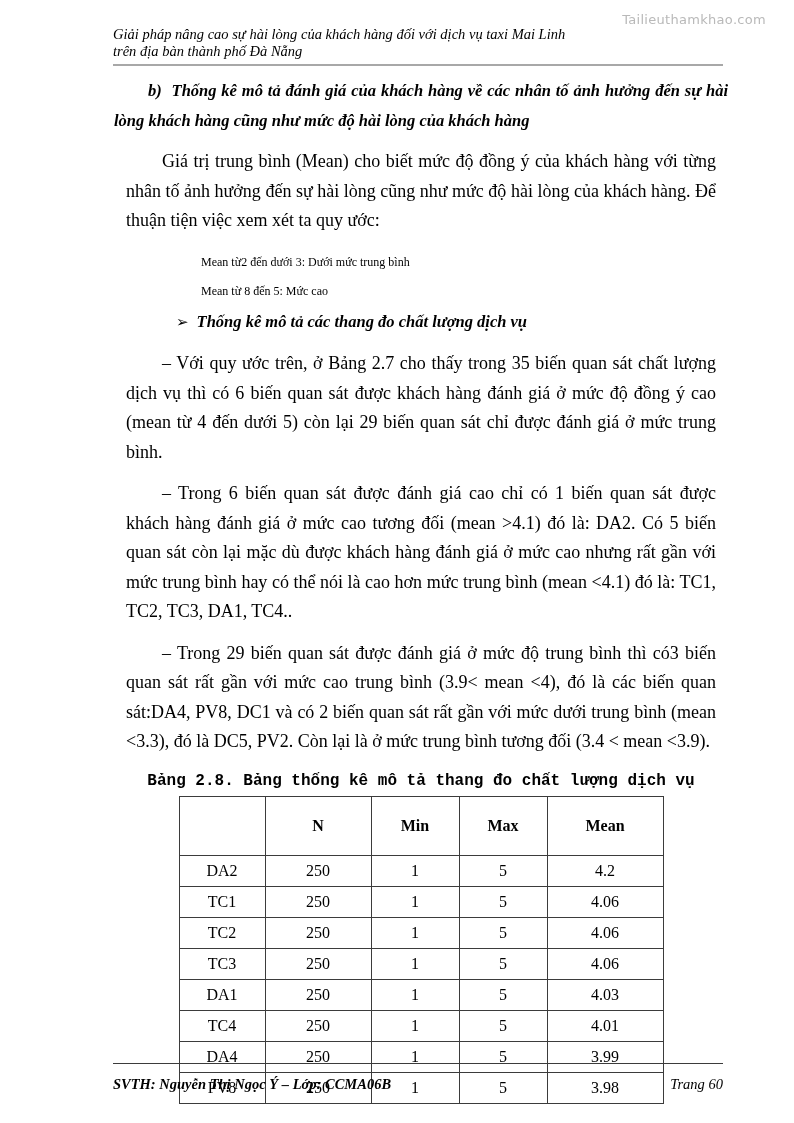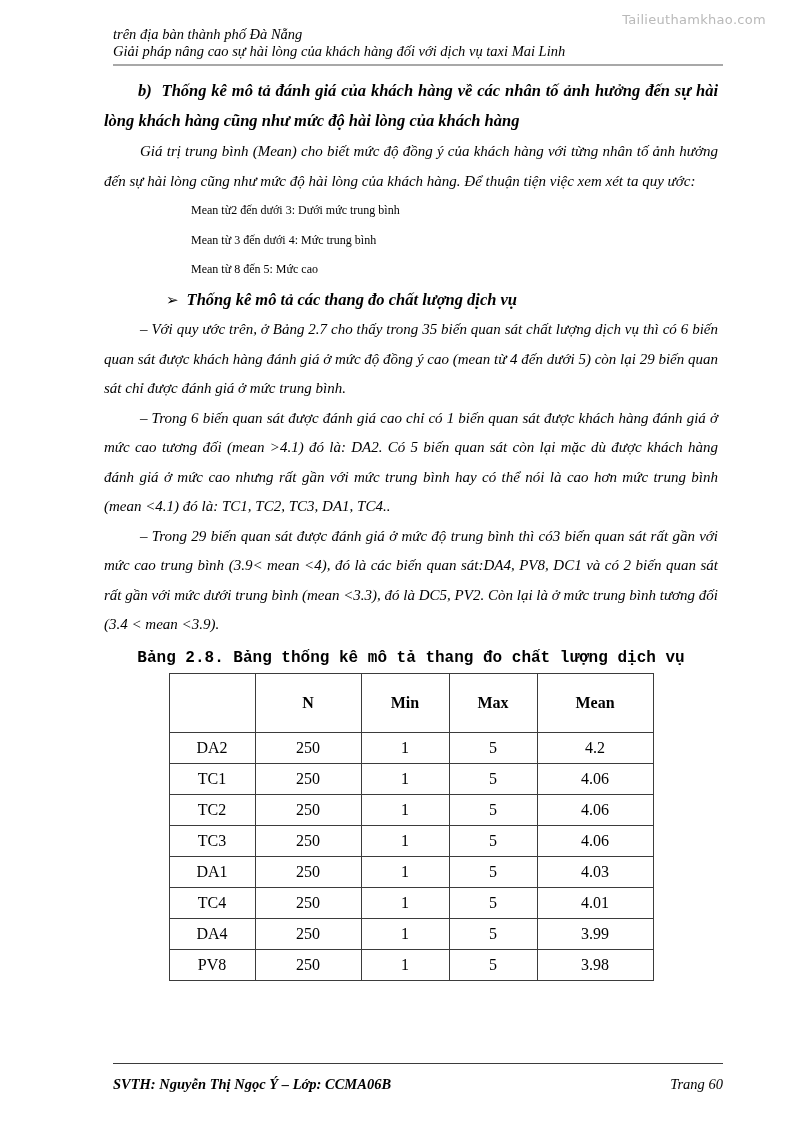--- a/index.html
+++ b/index.html
@@ -41,47 +41,46 @@
   .doc-header .hline {
     font-style: italic;
     font-size: 14.5px;
     line-height: 17px;
     white-space: nowrap;
   }
 
   
   .content {
     position: absolute;
-    left: 104px;
+    left: 114px;
     top: 76px;
     width: 614px;
   }
 
   .h-sub {
     font-weight: bold;
     font-style: italic;
     font-size: 16.5px;
     line-height: 29.5px;
     text-align: justify;
     text-align-last: left;
     margin: 0 0 2px 0;
   }
   .h-sub .lead {
     display: inline-block;
     padding-left: 34px;
   }
 
   p.body {
-    margin: 0;
-    font-size: 15px;
+    margin: 12px;
+    font-size: 18px;
     line-height: 29.5px;
     text-align: justify;
     text-align-last: left;
     text-indent: 36px;
-    font-style: italic;
   }
 
   .mean-line {
     margin: 0;
     font-size: 12px;
     line-height: 29.5px;
     padding-left: 87px;
   }
 
   .bullet-head {
@@ -152,32 +151,31 @@
   .doc-footer .right { font-weight: normal; }
 </style>
 </head>
 <body>
 
 <div class="page">
 
   <div class="watermark">Tailieuthamkhao.com</div>
 
   <div class="doc-header">
+    <div class="hline">Giải pháp nâng cao sự hài lòng của khách hàng đối với dịch vụ taxi Mai Linh</div>
     <div class="hline">trên địa bàn thành phố Đà Nẵng</div>
-    <div class="hline">Giải pháp nâng cao sự hài lòng của khách hàng đối với dịch vụ taxi Mai Linh</div>
   </div>
 
   <div class="content">
 
     <div class="h-sub"><span class="lead">b)</span>&nbsp;&nbsp;<span>Thống kê mô tả đánh giá của khách hàng về các nhân tố ảnh hưởng đến sự hài lòng khách hàng cũng như mức độ hài lòng của khách hàng</span></div>
 
     <p class="body">Giá trị trung bình (Mean) cho biết mức độ đồng ý của khách hàng với từng nhân tố ảnh hưởng đến sự hài lòng cũng như mức độ hài lòng của khách hàng. Để thuận tiện việc xem xét ta quy ước:</p>
 
     <p class="mean-line">Mean từ2 đến dưới 3: Dưới mức trung bình</p>
-    <p class="mean-line">Mean từ 3 đến dưới 4: Mức trung bình</p>
     <p class="mean-line">Mean từ 8 đến 5: Mức cao</p>
 
     <p class="bullet-head"><span class="arrow">➢</span><span>Thống kê mô tả các thang đo chất lượng dịch vụ</span></p>
 
     <p class="body">– Với quy ước trên, ở Bảng 2.7 cho thấy trong 35 biến quan sát chất lượng dịch vụ thì có 6 biến quan sát được khách hàng đánh giá ở mức độ đồng ý cao (mean từ 4 đến dưới 5) còn lại 29 biến quan sát chỉ được đánh giá ở mức trung bình.</p>
     <p class="body">– Trong 6 biến quan sát được đánh giá cao chỉ có 1 biến quan sát được khách hàng đánh giá ở mức cao tương đối (mean &gt;4.1) đó là: DA2. Có 5 biến quan sát còn lại  mặc dù được khách hàng đánh giá ở mức cao nhưng rất gần với mức trung bình  hay có thể nói là cao hơn mức trung bình (mean &lt;4.1) đó là: TC1, TC2, TC3, DA1, TC4..</p>
     <p class="body">– Trong 29 biến quan sát được đánh giá ở mức độ trung bình thì có3 biến quan sát rất gần với mức cao trung bình (3.9&lt; mean &lt;4), đó là các biến quan sát:DA4, PV8, DC1 và có 2 biến quan sát rất gần với mức dưới trung bình (mean &lt;3.3), đó là DC5, PV2. Còn lại là ở mức trung bình tương đối (3.4 &lt; mean &lt;3.9).</p>
 
     <div class="table-caption">Bảng 2.8. Bảng thống kê mô tả thang đo chất lượng dịch vụ</div>
 

